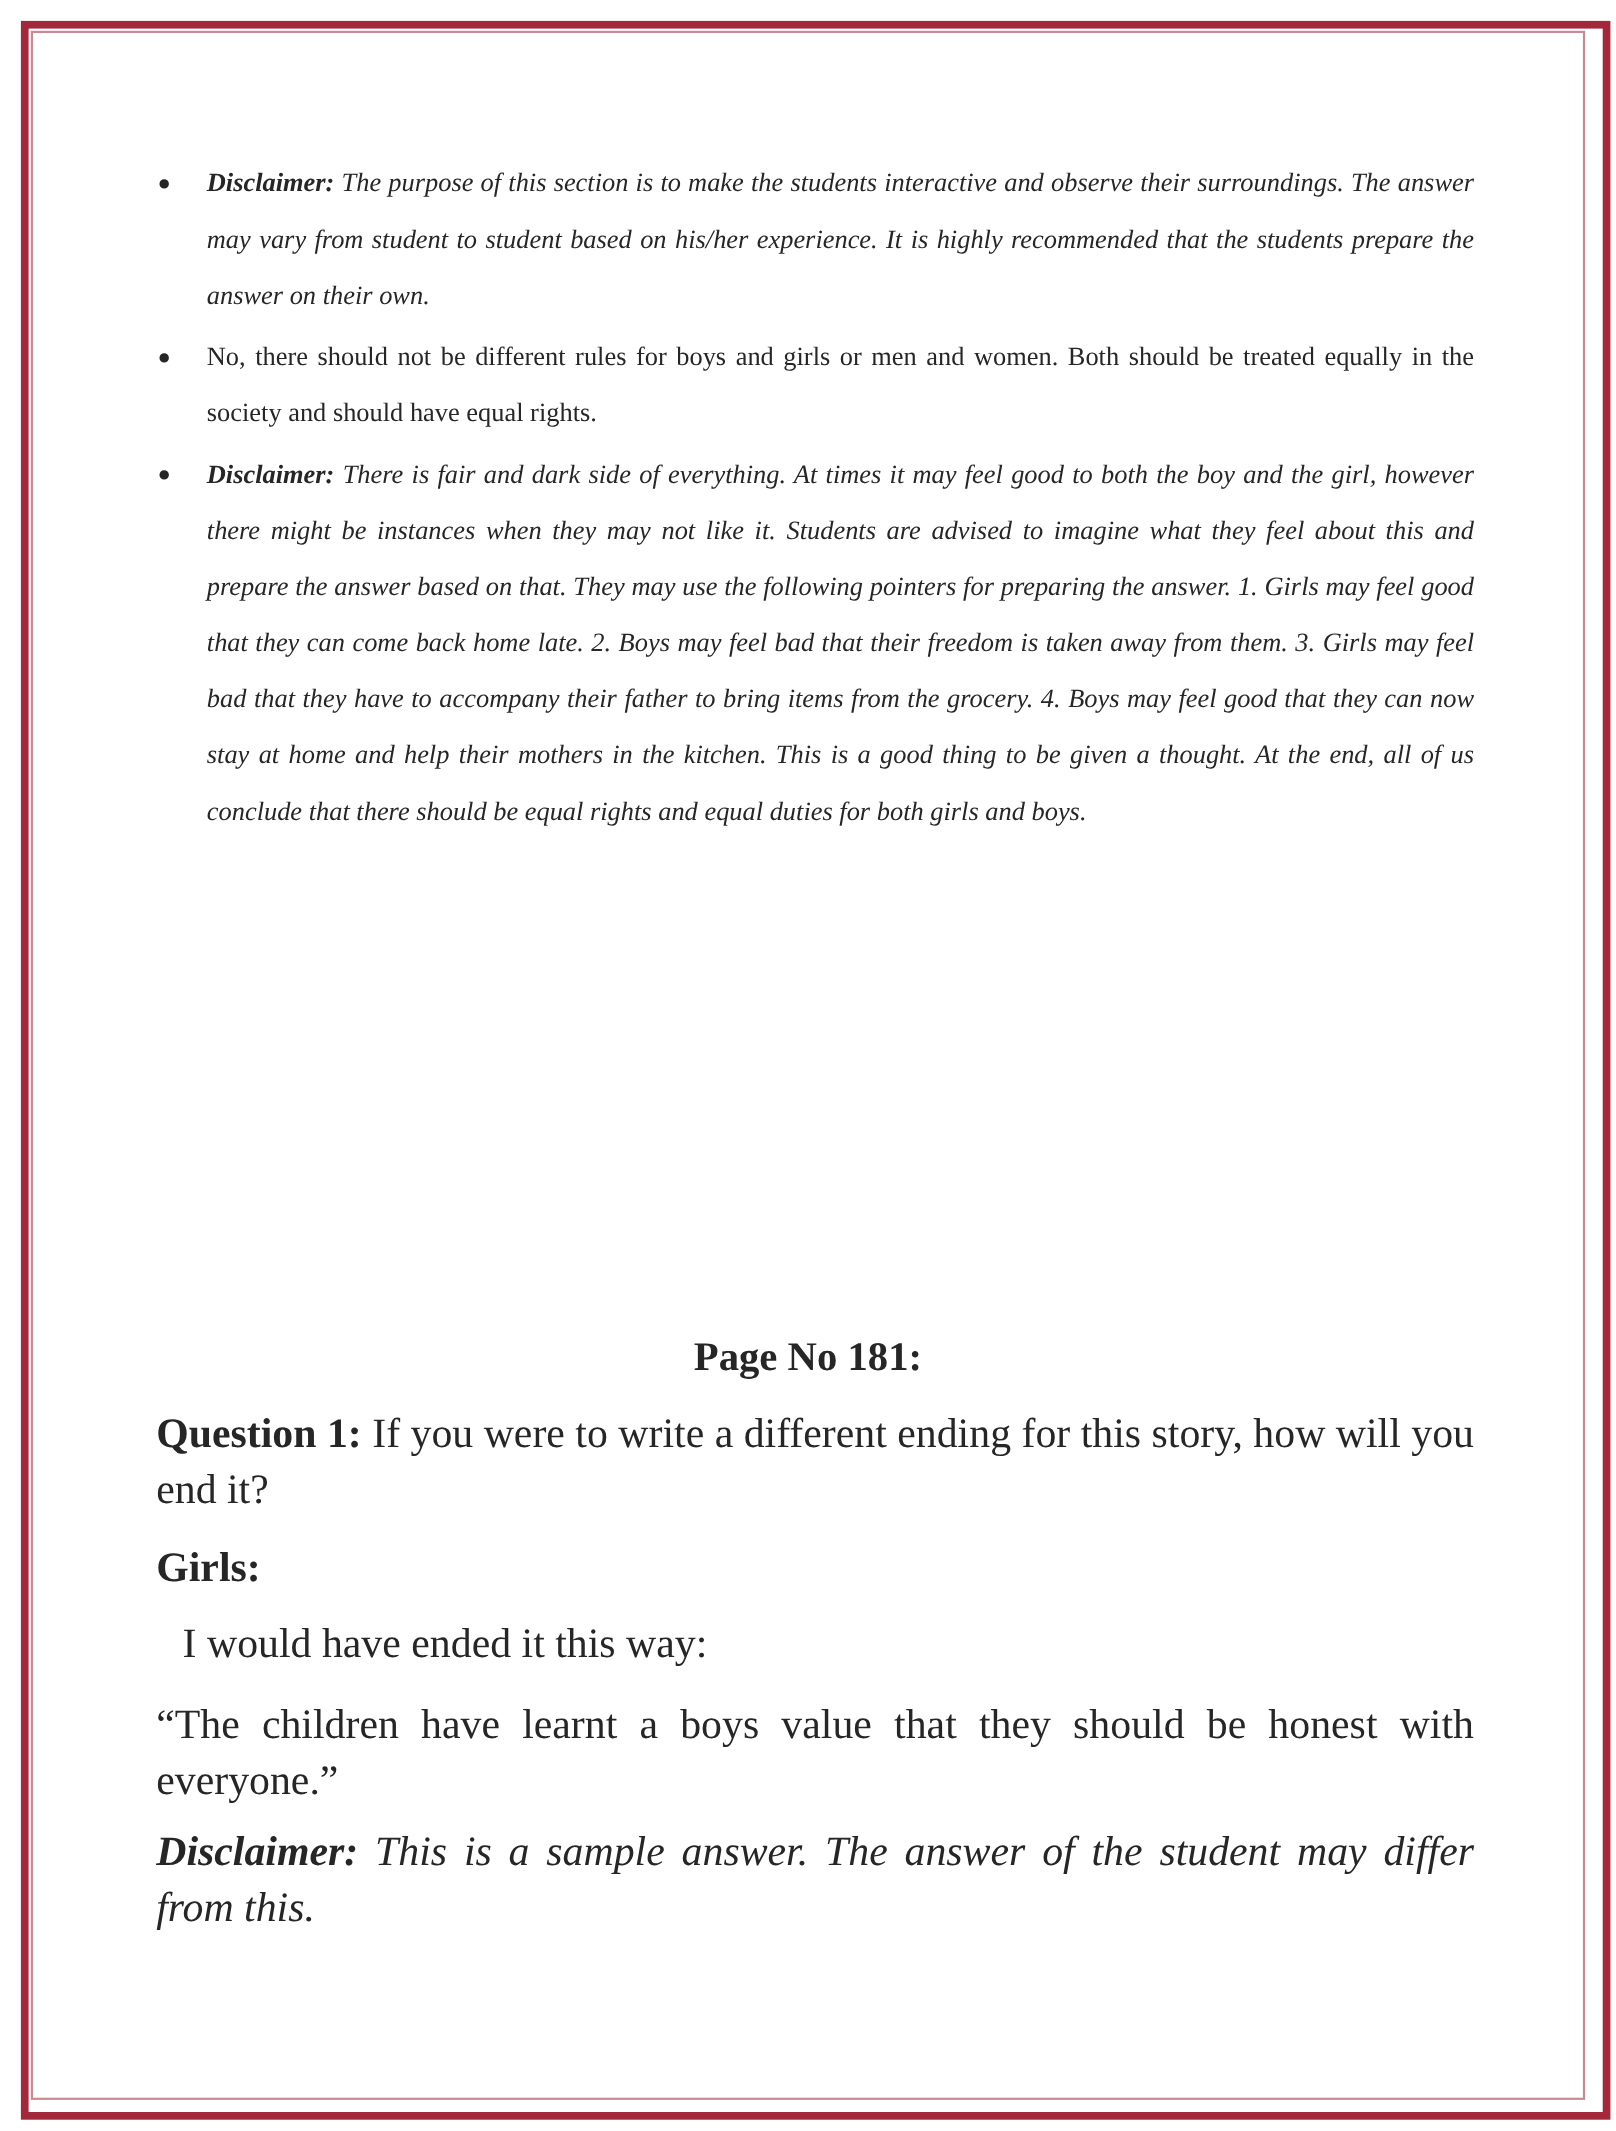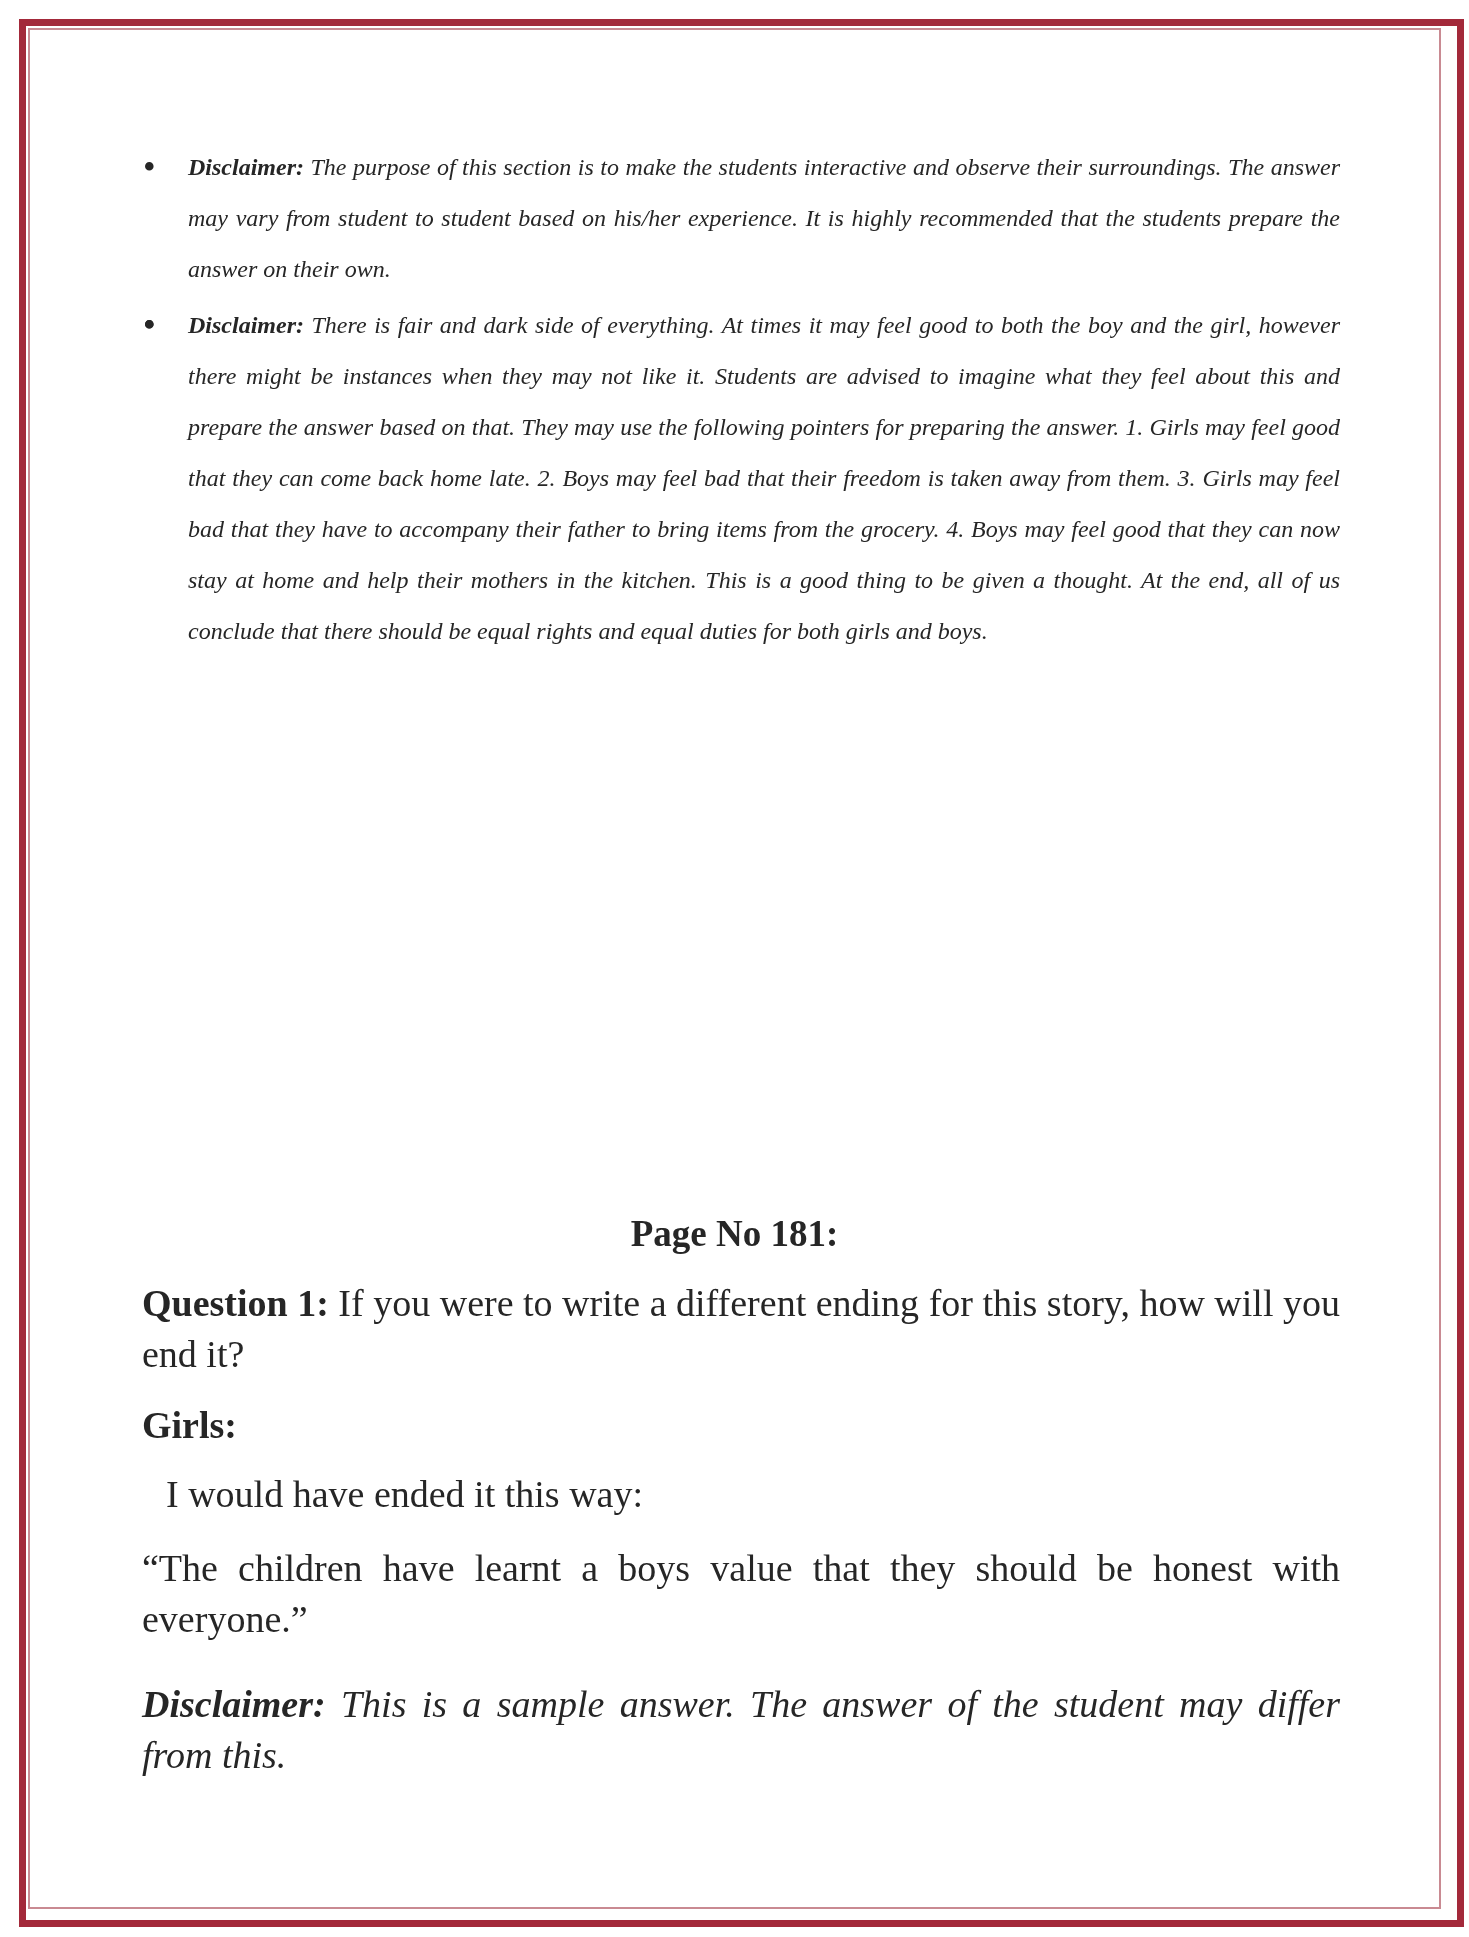--- a/index.html
+++ b/index.html
@@ -15,35 +15,36 @@
   .bullet-text { font-size: 24px; line-height: 51px; text-align: justify; display: block; }
   .ital { font-style: italic; }
   .bold { font-weight: bold; }
   .heading { position: absolute; left: 0; width: 1469px; top: 1208px; text-align: center;
              font-size: 37px; font-weight: bold; line-height: 51px; box-sizing: border-box; }
   .qa { position: absolute; left: 142px; width: 1198px; font-size: 38px; line-height: 51px; text-align: justify; margin: 0; }
   .q1 { top: 1278px; }
   .ans-label { top: 1400px; }
   .ans-intro { top: 1469px; margin-left: 24px; }
   .ans-quote { top: 1543px; }
-  .ans-disc { top: 1658px; margin-top: 21px; }
+  .ans-disc { top: 1658px; }
 </style>
 </head>
 <body>
 
 <div class="frame-outer"></div>
 <div class="frame-inner"></div>
 
 <ul class="bullets">
   <li class="bullet-item">
     <span class="bullet-dot">•</span>
     <span class="bullet-text ital"><b>Disclaimer:</b><span> The purpose of this section is to make the students interactive and observe their surroundings. The answer may vary from student to student based on his/her experience. It is highly recommended that the students prepare the answer on their own.</span></span>
   </li>
   <li class="bullet-item">
     <span class="bullet-dot">•</span>
+    <span class="bullet-text">No, there should not be different rules for boys and girls or men and women. Both should be treated equally in the society and should have equal rights.</span>
   </li>
   <li class="bullet-item">
     <span class="bullet-dot">•</span>
     <span class="bullet-text ital"><b>Disclaimer:</b><span> There is fair and dark side of everything. At times it may feel good to both the boy and the girl, however there might be instances when they may not like it. Students are advised to imagine what they feel about this and prepare the answer based on that. They may use the following pointers for preparing the answer. 1. Girls may feel good that they can come back home late. 2. Boys may feel bad that their freedom is taken away from them. 3. Girls may feel bad that they have to accompany their father to bring items from the grocery. 4. Boys may feel good that they can now stay at home and help their mothers in the kitchen. This is a good thing to be given a thought. At the end, all of us conclude that there should be equal rights and equal duties for both girls and boys.</span></span>
   </li>
 </ul>
 
 <div class="heading">Page No 181:</div>
 
 <p class="qa q1"><b>Question 1:</b><span> If you were to write a different ending for this story, how will you end it?</span></p>

